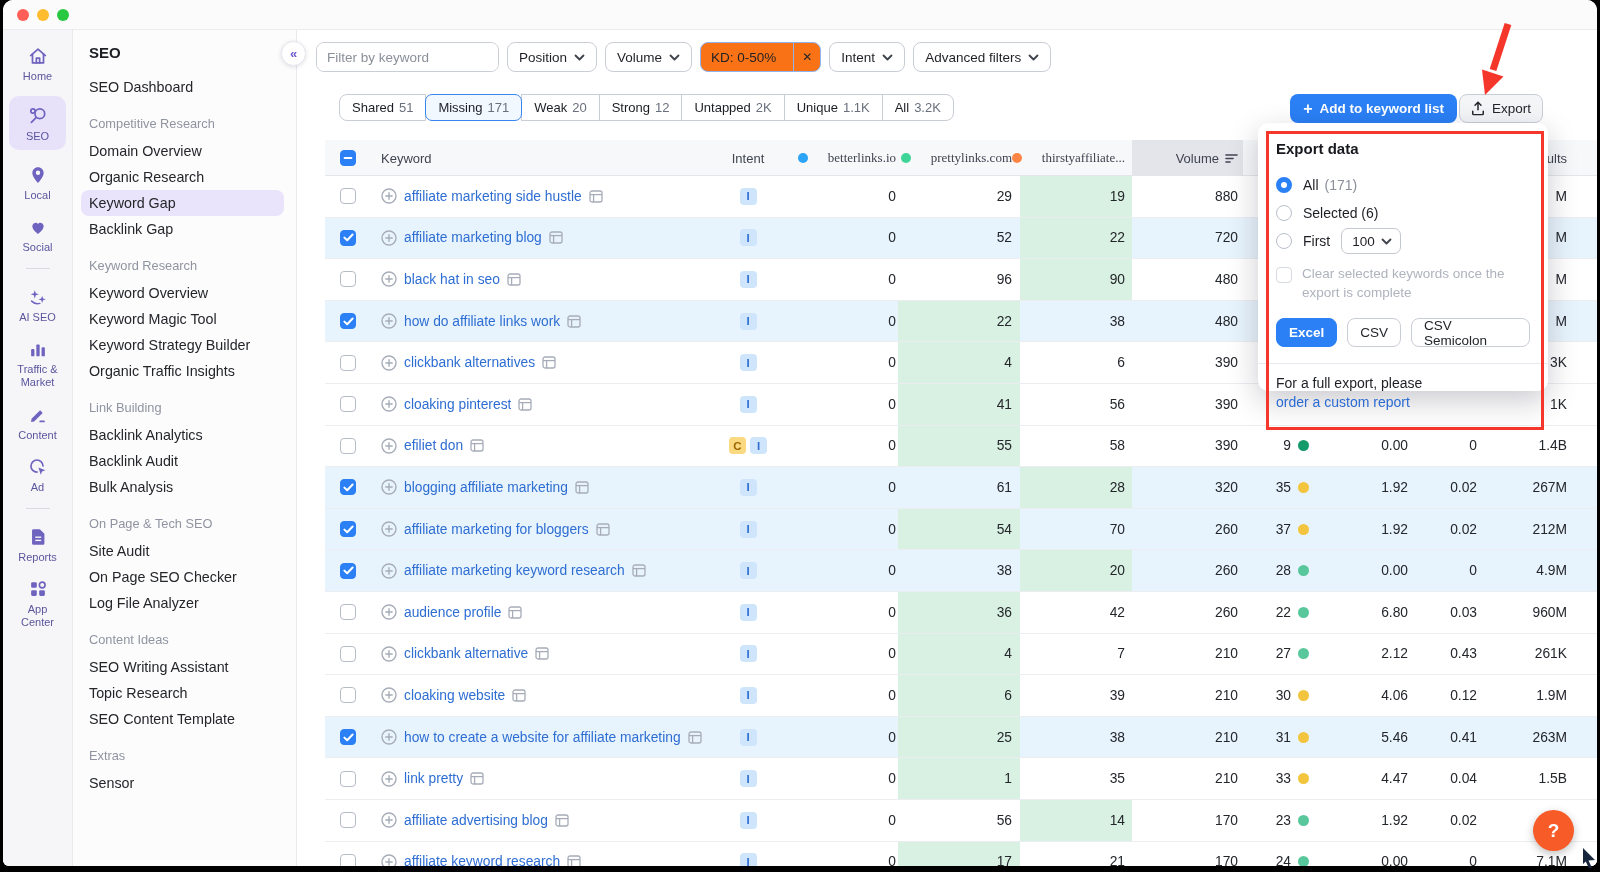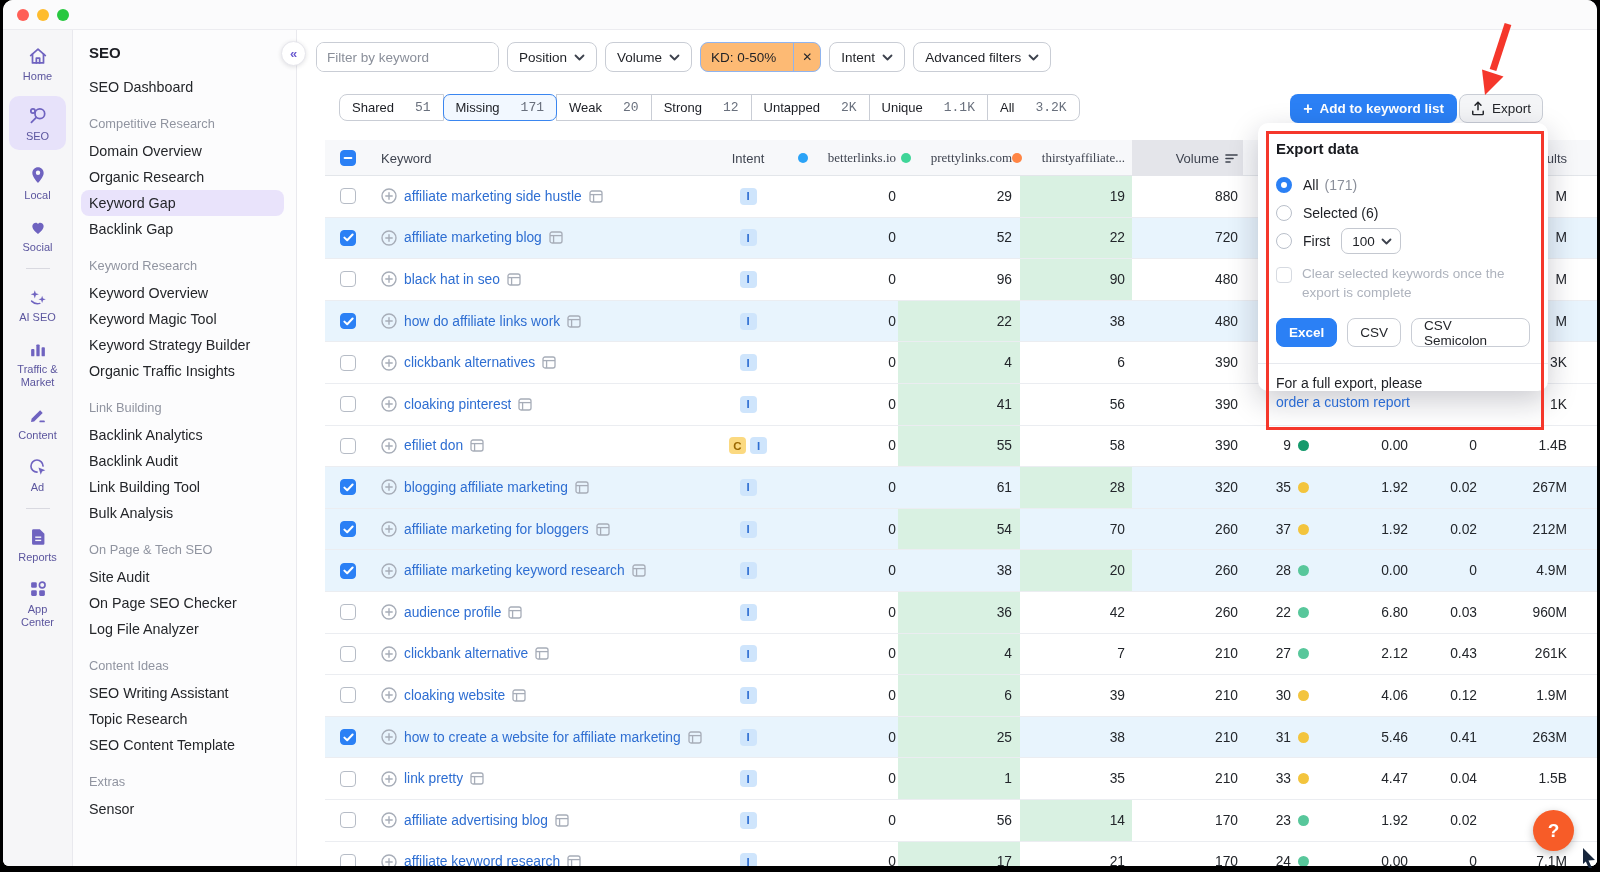--- a/index.html
+++ b/index.html
@@ -23,29 +23,29 @@
   .sb-item.active { background:#e9e3fb; margin-right:12px; }
   .collapse-btn { position:absolute; left:278px; top:41px; width:25px; height:25px; border-radius:50%; background:#fff; border:1px solid #e6e6ec; box-shadow:0 1px 4px rgba(40,40,60,.14); color:#6a5ad0; font-size:13px; font-weight:bold; display:flex; align-items:center; justify-content:center; z-index:30; cursor:pointer; }
   .main { flex:1; position:relative; background:#fff; }
   
   .filterbar { position:absolute; left:19px; top:12px; display:flex; gap:8px; align-items:center; }
   .searchbox { width:183px; height:30px; border:1px solid #c9cdd5; border-radius:8px; display:flex; overflow:hidden; background:#fff; }
   .searchbox input { flex:1; border:0; outline:none; padding:0 10px; font-size:13.5px; font-family:inherit; color:#1f2126; }
   .searchbox input::placeholder { color:#8a8f9a; }
   .search-btn { width:30px; background:#eef0f3; border-left:1px solid #c9cdd5; display:flex; align-items:center; justify-content:center; cursor:pointer; }
   .pill { height:30px; border:1px solid #c9cdd5; border-radius:8px; background:#fff; display:flex; align-items:center; gap:7px; padding:0 11px; font-size:13.5px; color:#1f2126; cursor:pointer; white-space:nowrap; }
-  .pill.active { background:#fdba74; border-color:#8fb4ef; padding:0;justify-content:center; }
+  .pill.active { background:#f97316; border-color:#8fb4ef; padding:0;justify-content:center; }
   .pill.active .pl { padding:0 10px; }
   .pill.active .px { width:27px; align-self:stretch; display:flex; align-items:center; justify-content:center; border-left:1px solid #8fb4ef; font-size:12px; color:#24262b; cursor:pointer; }
   
   .tabsrow { position:absolute; left:42px; top:64px; display:flex; height:27px; }
   .tab { display:flex; align-items:center; padding:4px 12px; font-size:13px; color:#1c1e24; border:1px solid #c9cdd5; margin-left:-1px; background:#fff; cursor:pointer; white-space:nowrap; }
   .tab:first-child { border-radius:8px 0 0 8px; margin-left:0; }
   .tab:last-child { border-radius:0 8px 8px 0; }
-  .tab .cnt { color:#69707d; margin-left:21px;font-family:Liberation Mono, monospace; }
+  .tab .cnt { color:#69707d; margin-left:5px; }
   .tab.active { background:#f2f8ff; border:1px solid #3a86f0; border-radius:7px; position:relative; z-index:2; }
   .topbtns { position:absolute; top:64px; right:0; height:29px; }
   .add-btn { position:absolute; right:140px; top:0; height:29px; background:#2b80f5; color:#fff; border-radius:8px; display:flex; align-items:center; gap:7px; padding:0 13px; font-size:13.5px; font-weight:bold; cursor:pointer; white-space:nowrap; }
   .export-btn { position:absolute; right:54px; top:0; height:29px; background:#f4f5f7; border:1px solid #c9cdd5; color:#24262b; border-radius:8px; display:flex; align-items:center; gap:7px; padding:0 11px; font-size:13.5px; cursor:pointer; }
   
   .table { position:absolute; left:28px; top:110px; right:-10px; }
   .trow { display:grid; grid-template-columns:46px 332px 90px 105px 122px 112px 111px 75px 95px 69px 89px; align-items:center; }
   .thead { height:36px; background:#f7f8fa; border-bottom:1px solid #e3e6ea; font-size:13px; color:#3f4450; }
   .thead .c-vol { background:#e4e5ea; height:36px; display:flex; align-items:center; justify-content:flex-end; }
   .tr { height:41.6px; border-bottom:1px solid #ebedf1; font-size:13.8px; color:#23262b; background:#fff; }
@@ -228,21 +228,20 @@
           <div class="sb-item active">Keyword Gap</div>
           <div class="sb-item">Backlink Gap</div>
           <div class="sb-head">Keyword Research</div>
           <div class="sb-item">Keyword Overview</div>
           <div class="sb-item">Keyword Magic Tool</div>
           <div class="sb-item">Keyword Strategy Builder</div>
           <div class="sb-item">Organic Traffic Insights</div>
           <div class="sb-head">Link Building</div>
           <div class="sb-item">Backlink Analytics</div>
           <div class="sb-item">Backlink Audit</div>
-          <div class="sb-item">Link Building Tool</div>
           <div class="sb-item">Bulk Analysis</div>
           <div class="sb-head">On Page &amp; Tech SEO</div>
           <div class="sb-item">Site Audit</div>
           <div class="sb-item">On Page SEO Checker</div>
           <div class="sb-item">Log File Analyzer</div>
           <div class="sb-head">Content Ideas</div>
           <div class="sb-item">SEO Writing Assistant</div>
           <div class="sb-item">Topic Research</div>
           <div class="sb-item">SEO Content Template</div>
           <div class="sb-head">Extras</div>

